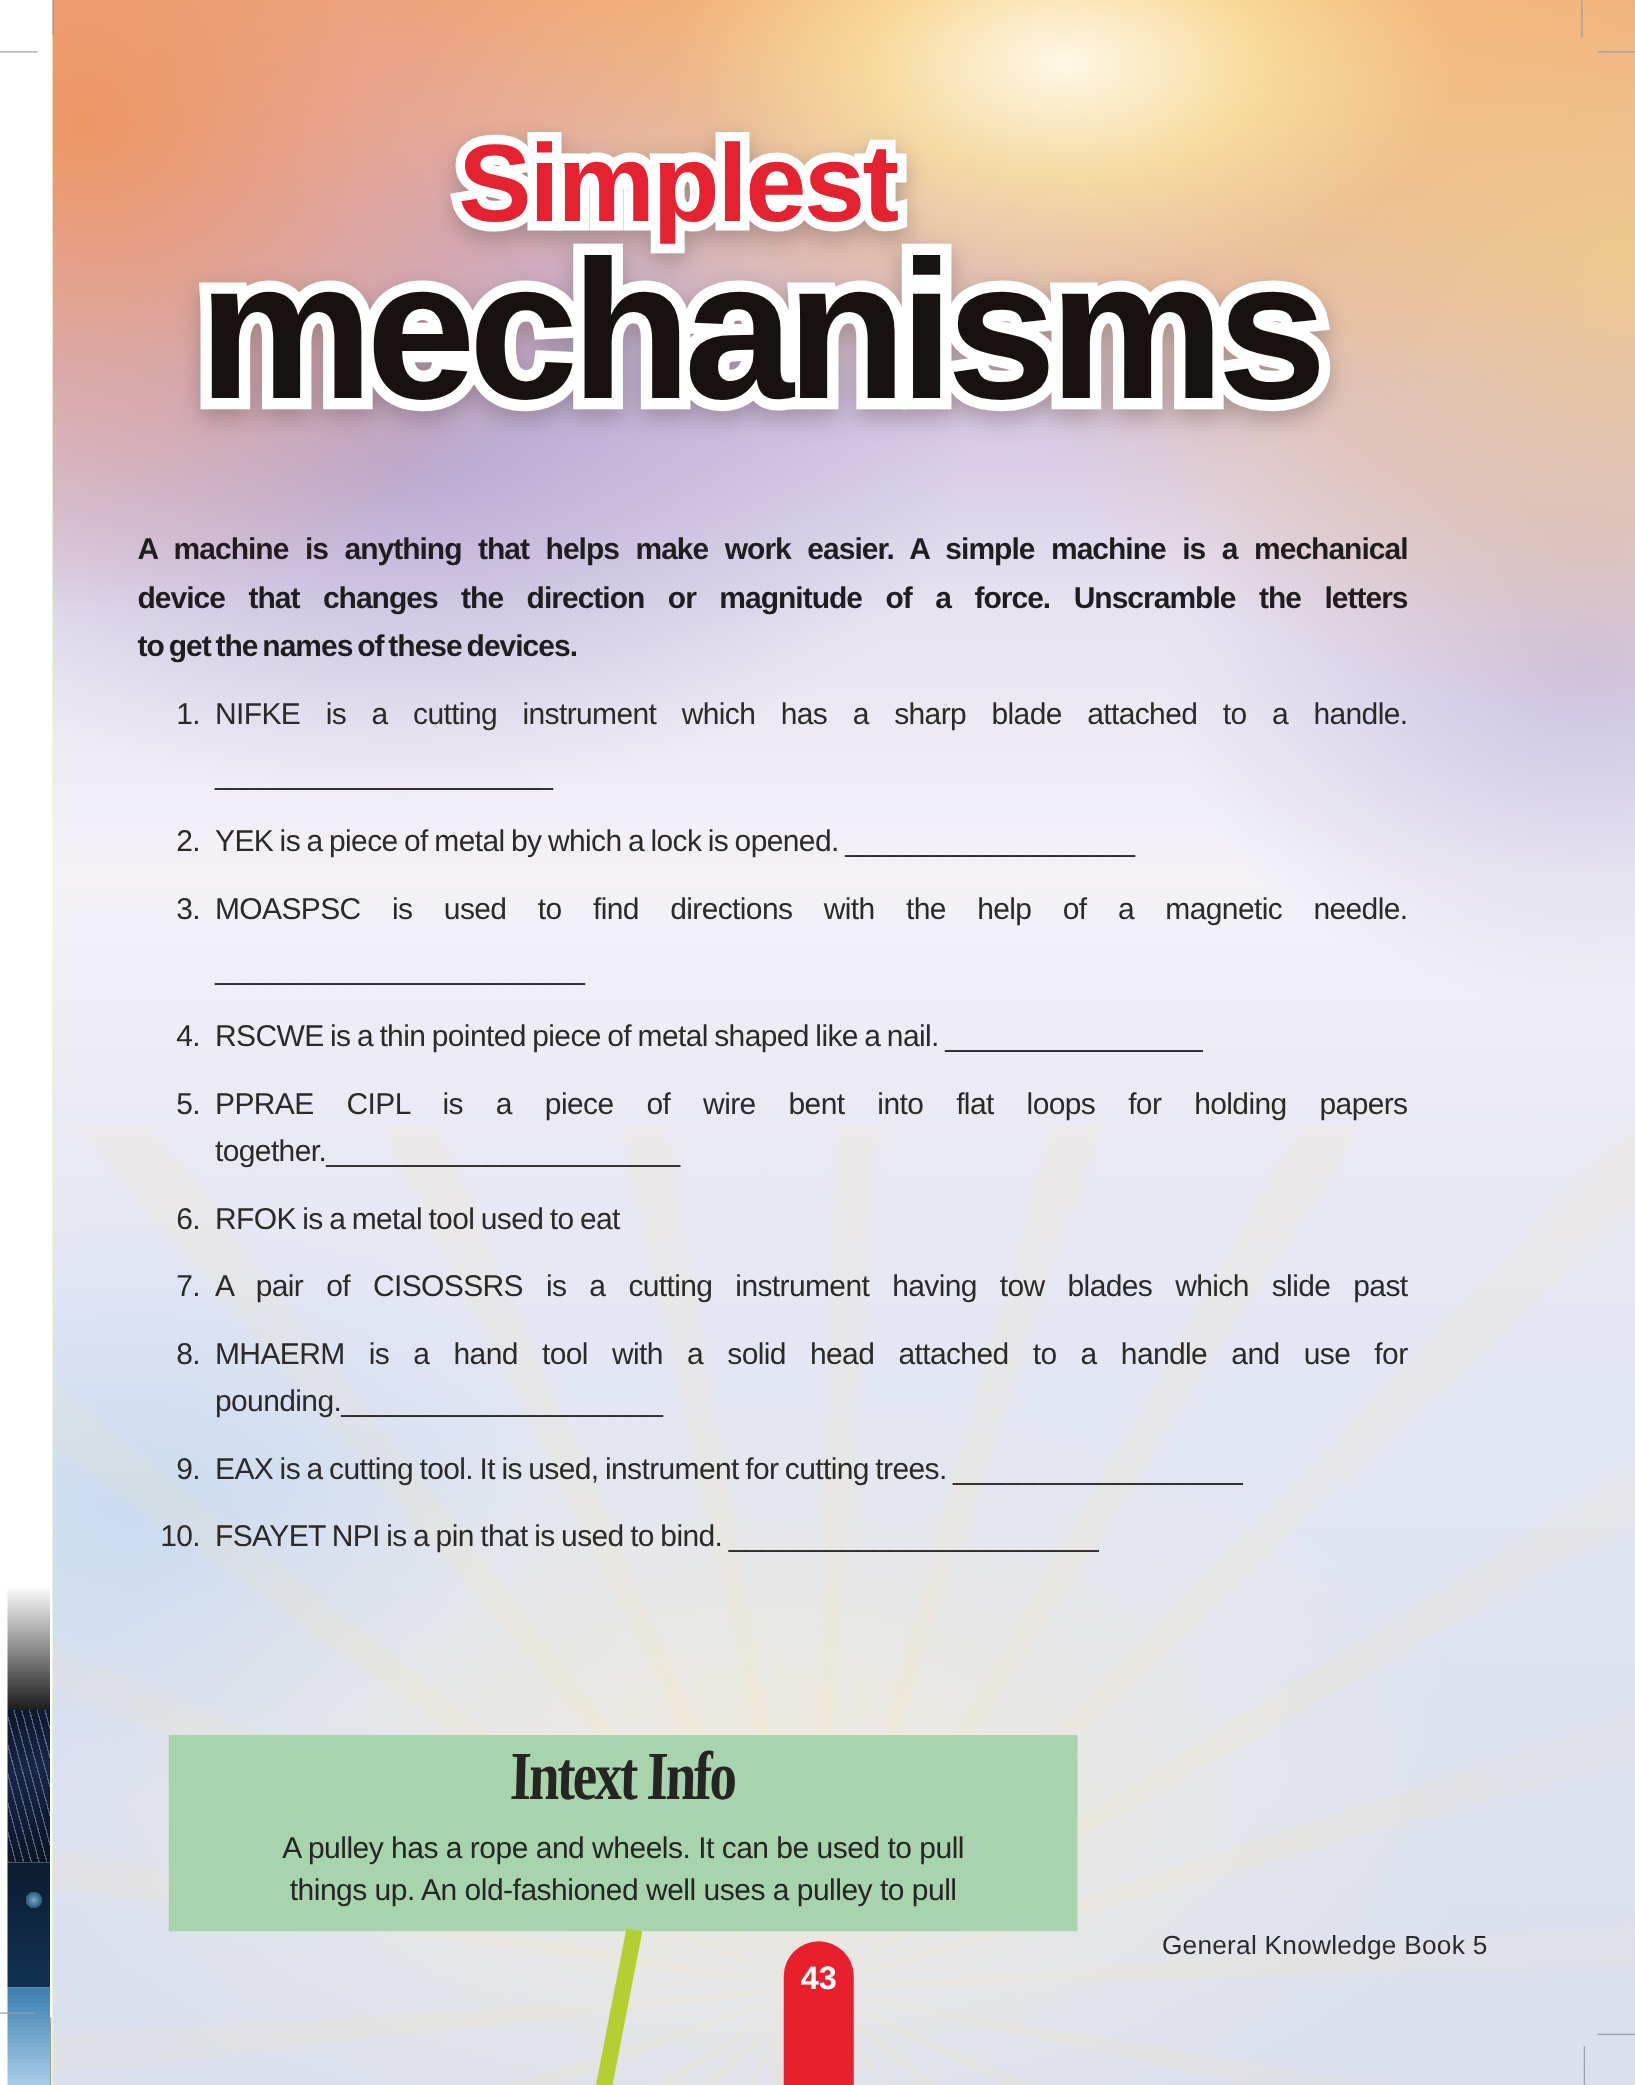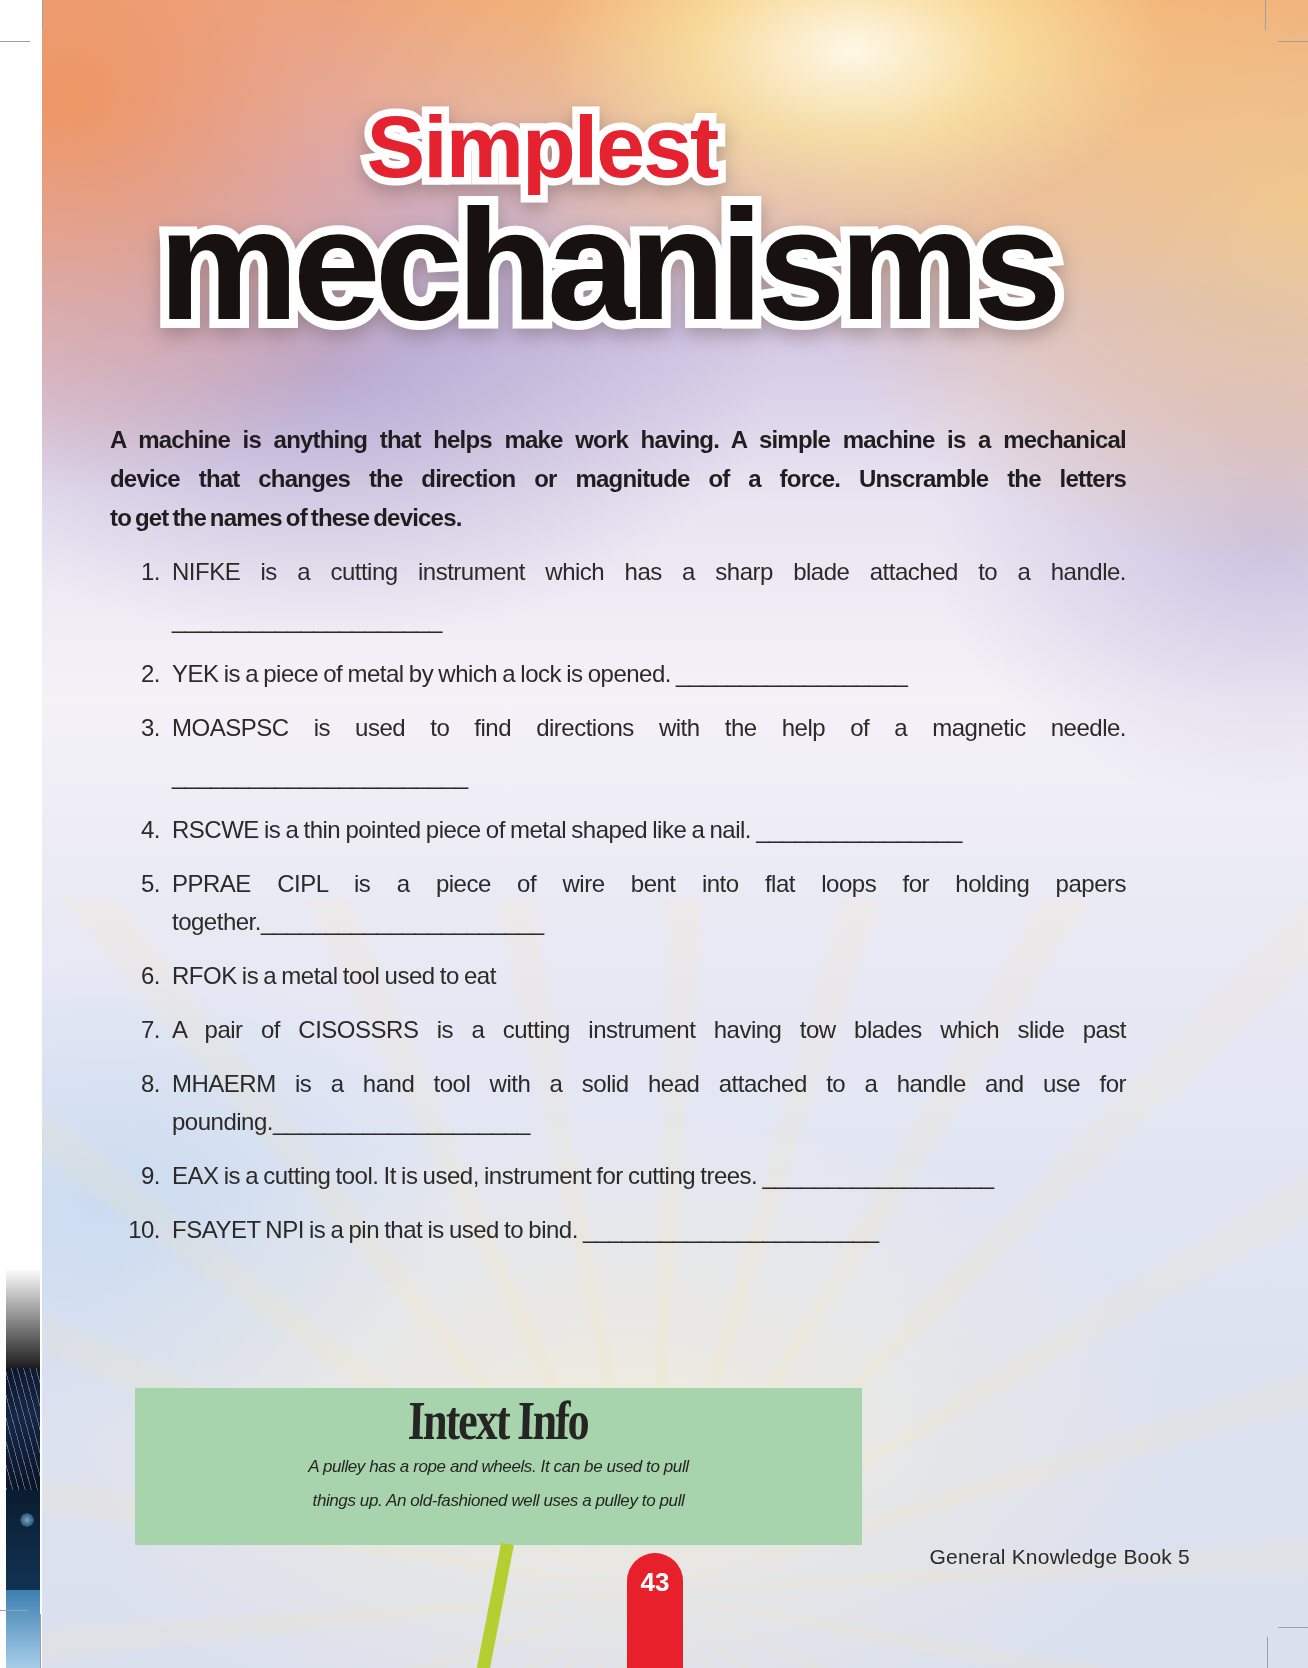--- a/index.html
+++ b/index.html
@@ -73,21 +73,21 @@
   .iline{line-height:38px;white-space:nowrap;}
   .iline.j{text-align:justify;text-align-last:justify;white-space:normal;}
   .iline.blank{margin-top:10px;}
 
   
   .infobox{position:absolute;left:135px;top:1388px;width:727px;height:157px;
            background:#a7d4ad;text-align:center;color:#262524;}
   .infobox-title{height:52px;margin-top:4px;font-family:"Liberation Serif",serif;
       font-weight:bold;font-size:44px;letter-spacing:-2px;
       transform:scaleY(1.25) skewX(-2deg);transform-origin:50% 20%;}
-  .infobox-body{font-size:17px;line-height:34px;margin-top:6px;letter-spacing:-0.4px;font-style:italic;}
+  .infobox-body{font-size:24px;line-height:34px;margin-top:18px;letter-spacing:-0.4px;}
 
   
   .book-label{position:absolute;right:118px;top:1545px;font-size:21px;
               color:#2b2a29;letter-spacing:0.2px;text-align:right;}
   .stem{position:absolute;left:501px;top:1544px;width:13px;height:132px;
         background:#b5cf33;transform:rotate(11deg);transform-origin:top center;}
   .page-tab{position:absolute;left:627px;top:1553px;width:56px;height:120px;
         background:#e8202c;border-radius:28px 28px 0 0;color:#ffffff;
         font-weight:bold;font-size:26px;text-align:center;padding-top:14px;
         box-sizing:border-box;}
@@ -120,21 +120,21 @@
     <div class="stroke">Simplest</div>
     <div class="fill">Simplest</div>
   </div>
   <div class="t-wrap t-mech">
     <div class="stroke">mechanisms</div>
     <div class="fill">mechanisms</div>
   </div>
 
   <div class="content">
     <div class="intro">
-        <div class="j">A machine is anything that helps make work having. A simple machine is a mechanical</div>
+        <div class="j">A machine is anything that helps make work easier. A simple machine is a mechanical</div>
         <div class="j">device that changes the direction or magnitude of a force. Unscramble the letters</div>
         <div class="">to get the names of these devices.</div>
       </div>
     <div class="items">
         <div class="item">
           <div class="num">1.</div>
           <div class="itext">
             <div class="iline j">NIFKE is a cutting instrument which has a sharp blade attached to a handle.</div>
             <div class="iline blank">_____________________</div>
           </div>

